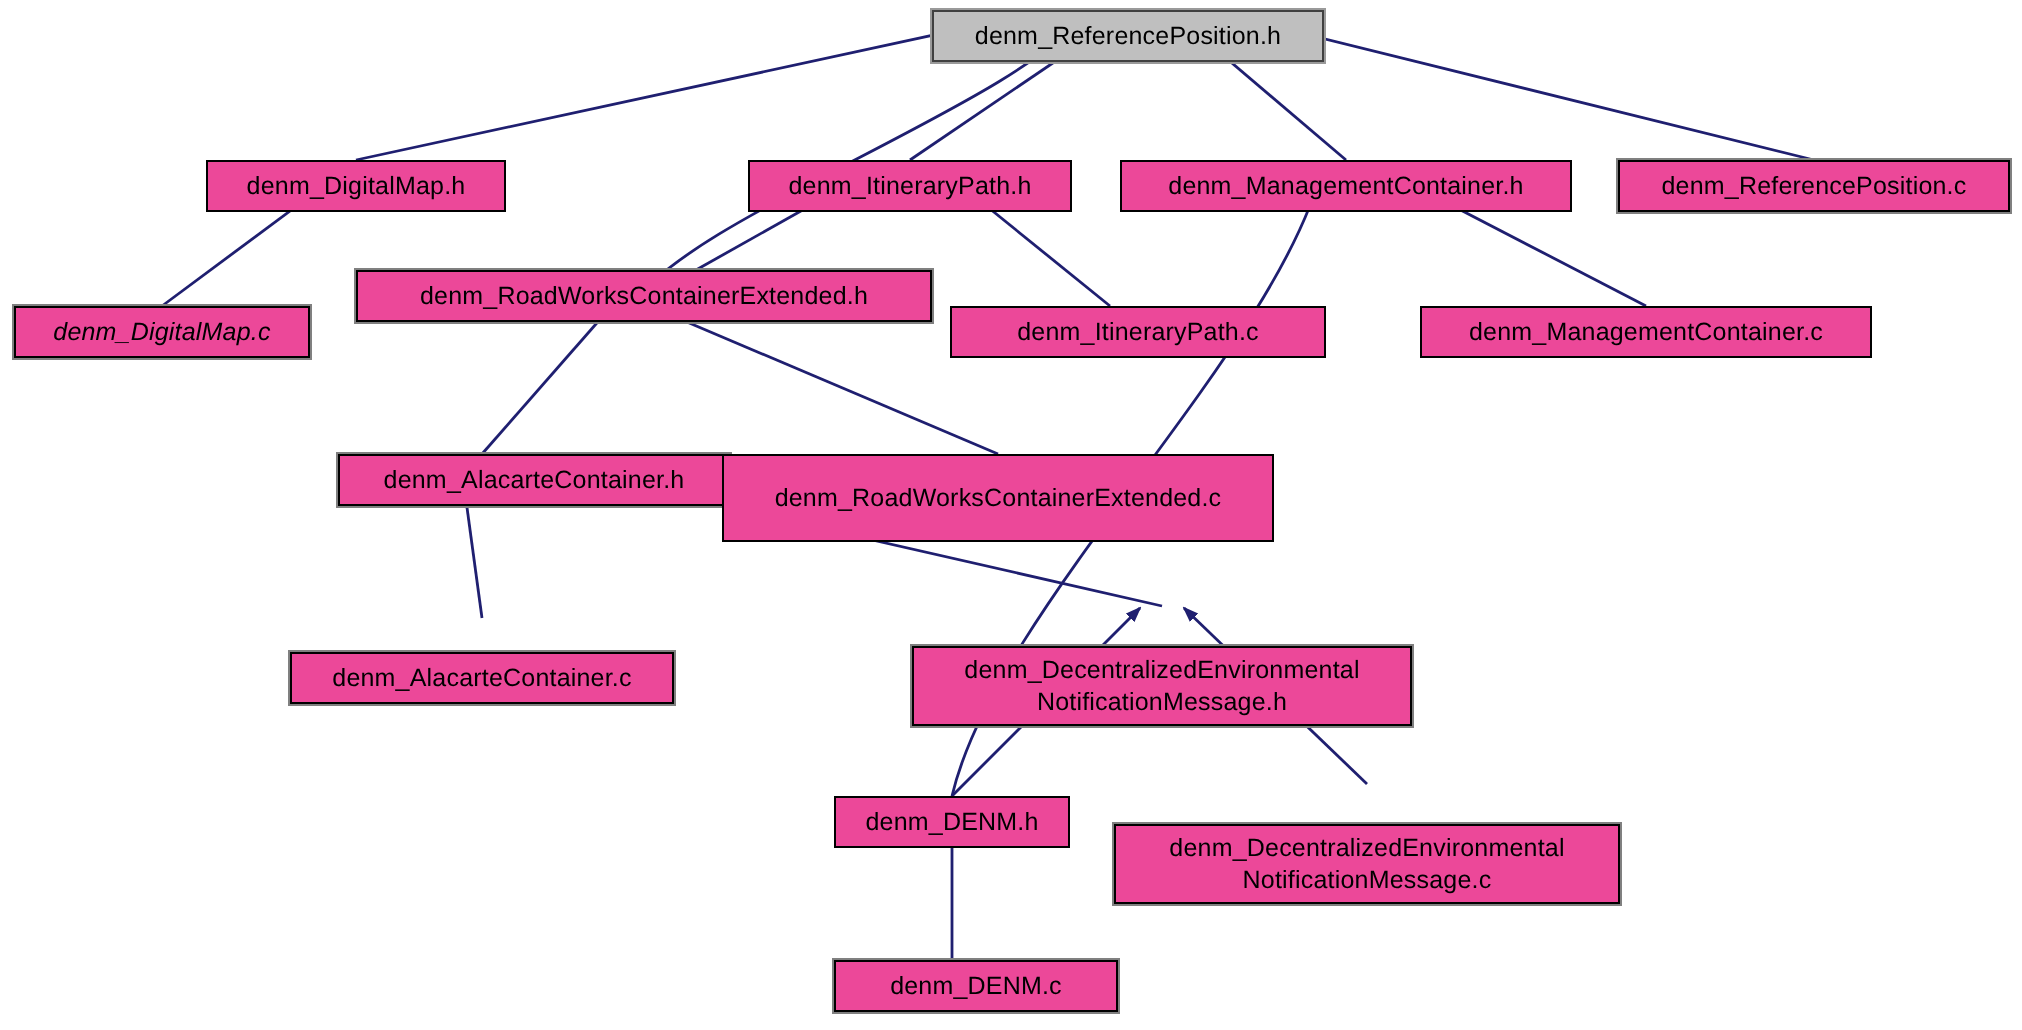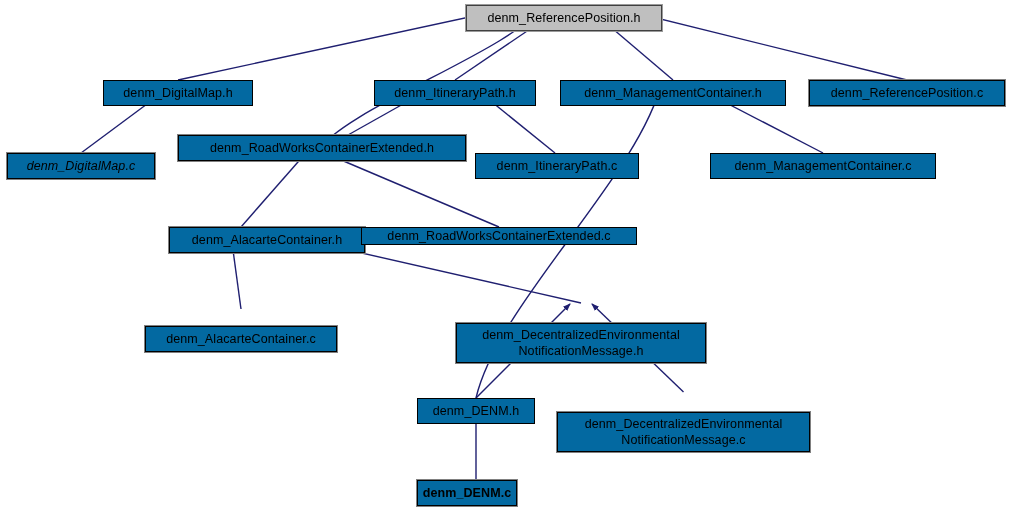--- a/index.html
+++ b/index.html
@@ -11,21 +11,21 @@
     font-family:"Liberation Sans", sans-serif;
   }
   #edges{position:absolute;left:0;top:0;width:1011px;height:515px;}
   .node{
     position:absolute;
     box-sizing:border-box;
     display:flex;
     align-items:center;
     justify-content:center;
     text-align:center;
-    background:#0369a1;
+    background:#ec4899;
     border:1px solid #000000;
     color:#000000;
     font-size:12.5px;
     line-height:15px;
     letter-spacing:0.1px;
     white-space:pre-line;
     z-index:3;
   }
   
   .node.dbl{
@@ -68,25 +68,25 @@
       <path d="M476,480 L476,399" fill="none" stroke="#1f1f70" stroke-width="1.4" marker-end="url(#ah)"></path>
     </svg>
   <div id="nodes">
       <div class="node root" style="left: 466px; top: 5px; width: 196px; height: 26px;"><span>denm_ReferencePosition.h</span></div>
       <div class="node plain" style="left: 103px; top: 80px; width: 150px; height: 26px;"><span>denm_DigitalMap.h</span></div>
       <div class="node plain" style="left: 374px; top: 80px; width: 162px; height: 26px;"><span>denm_ItineraryPath.h</span></div>
       <div class="node plain" style="left: 560px; top: 80px; width: 226px; height: 26px;"><span>denm_ManagementContainer.h</span></div>
       <div class="node dbl" style="left: 809px; top: 80px; width: 196px; height: 26px; align-items: center;"><span>denm_ReferencePosition.c</span></div>
       <div class="node dbl" style="left: 7px; top: 153px; width: 148px; height: 26px; font-style: italic;"><span>denm_DigitalMap.c</span></div>
       <div class="node dbl" style="left: 178px; top: 135px; width: 288px; height: 26px;"><span>denm_RoadWorksContainerExtended.h</span></div>
-      <div class="node plain" style="left: 475px; top: 153px; width: 164px; height: 26px;"><span>denm_ItineraryPath.c</span></div>
+      <div class="node plain" style="left: 475px; top: 153px; width: 188px; height: 26px;"><span>denm_ItineraryPath.c</span></div>
       <div class="node plain" style="left: 710px; top: 153px; width: 226px; height: 26px;"><span>denm_ManagementContainer.c</span></div>
       <div class="node dbl" style="left: 143px; top: 227px; width: 196px; height: 26px; margin-left: 26px;"><span>denm_AlacarteContainer.h</span></div>
-      <div class="node plain" style="left: 361px; top: 227px; width: 276px; height: 18px;"><span>denm_RoadWorksContainerExtended.c</span></div>
+      <div class="node plain" style="left: 361px; top: 227px; width: 276px; height: 44px;"><span>denm_RoadWorksContainerExtended.c</span></div>
       <div class="node dbl" style="left: 145px; top: 326px; width: 192px; height: 26px;"><span>denm_AlacarteContainer.c</span></div>
       <div class="node dbl two-line" style="left: 456px; top: 303px; width: 250px; height: 40px;"><span>denm_DecentralizedEnvironmental
 NotificationMessage.h</span></div>
       <div class="node plain" style="left: 417px; top: 398px; width: 118px; height: 26px;"><span>denm_DENM.h</span></div>
       <div class="node dbl two-line" style="left: 557px; top: 392px; width: 253px; height: 40px;"><span>denm_DecentralizedEnvironmental
 NotificationMessage.c</span></div>
-      <div class="node dbl" style="left: 417px; top: 480px; width: 100px; height: 26px; font-weight: bold;"><span>denm_DENM.c</span></div>
+      <div class="node dbl" style="left: 417px; top: 480px; width: 142px; height: 26px;"><span>denm_DENM.c</span></div>
     </div>
 </div>
 
 </body></html>

